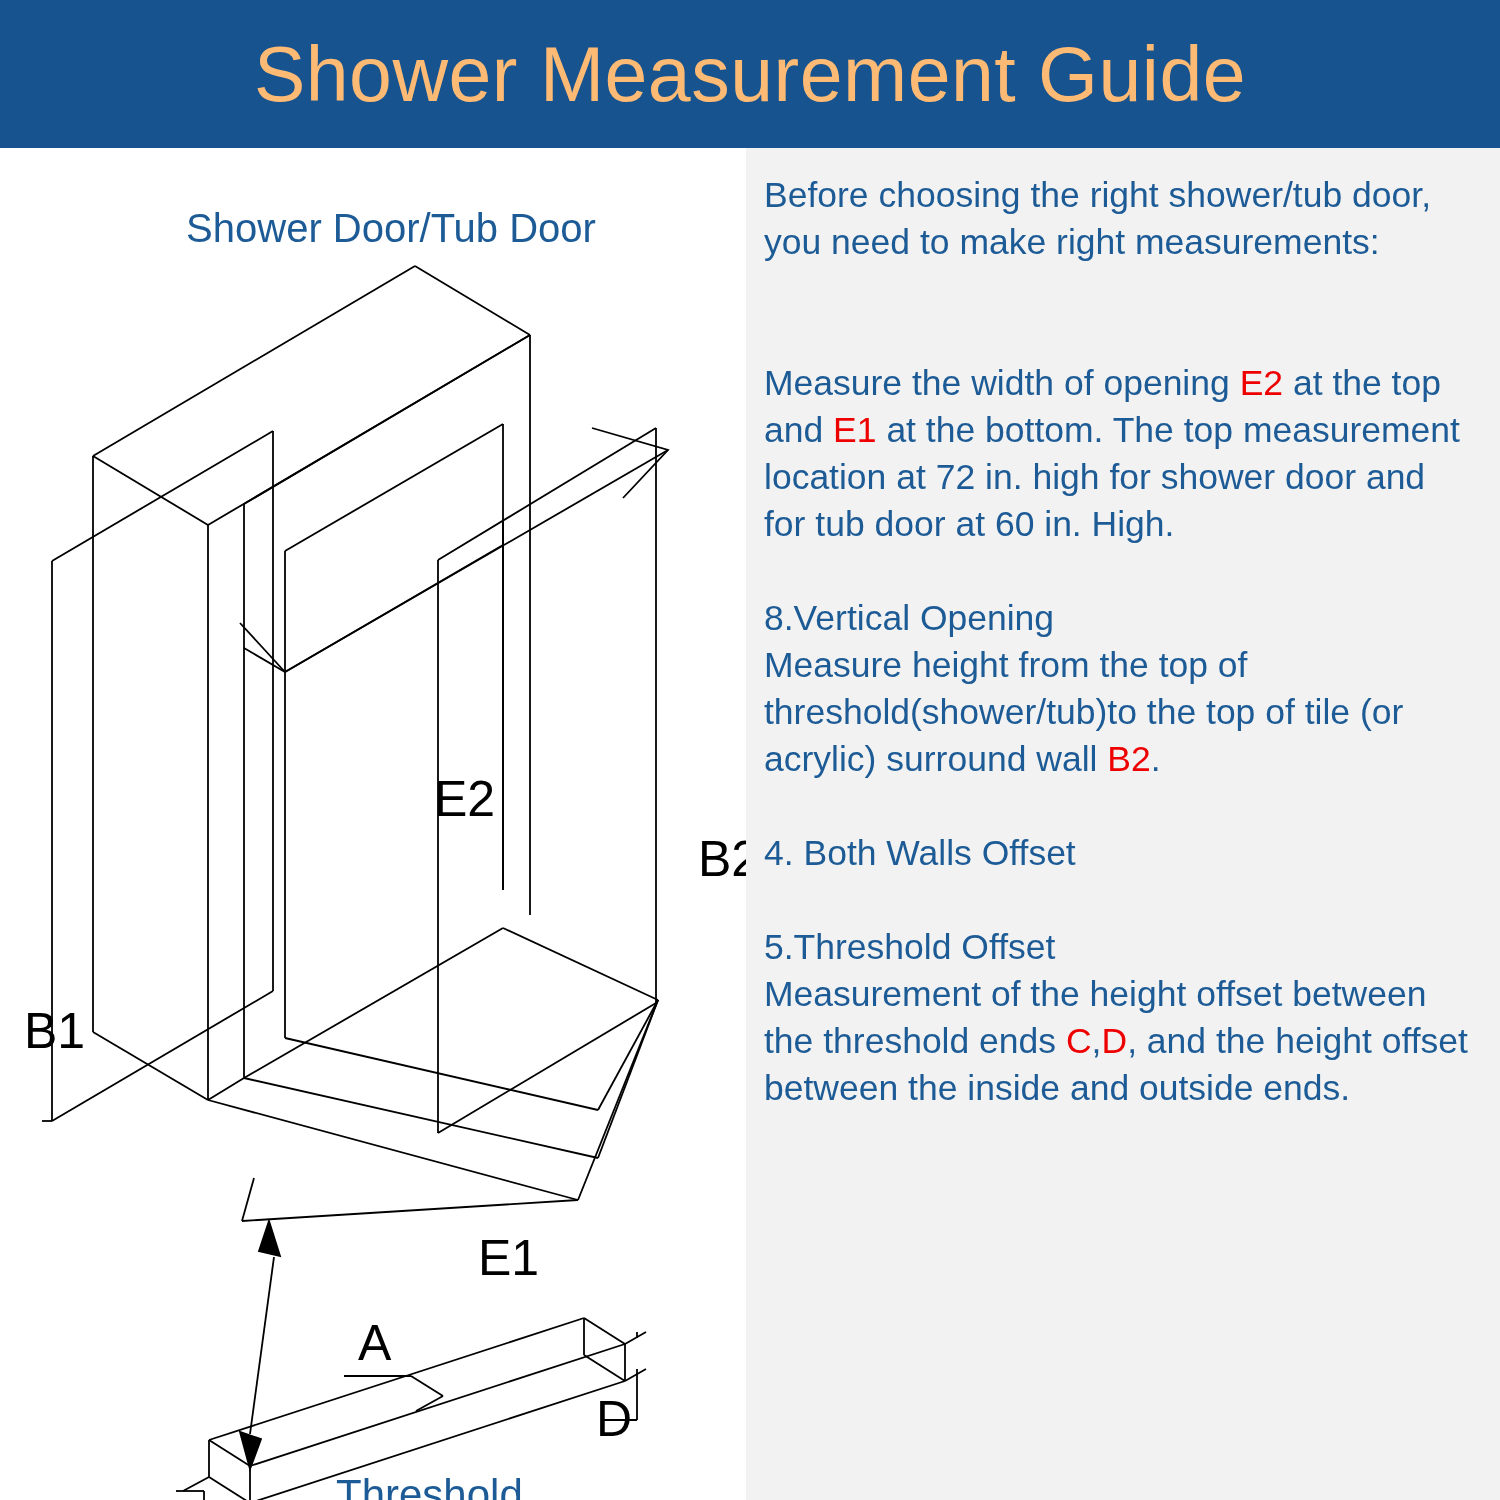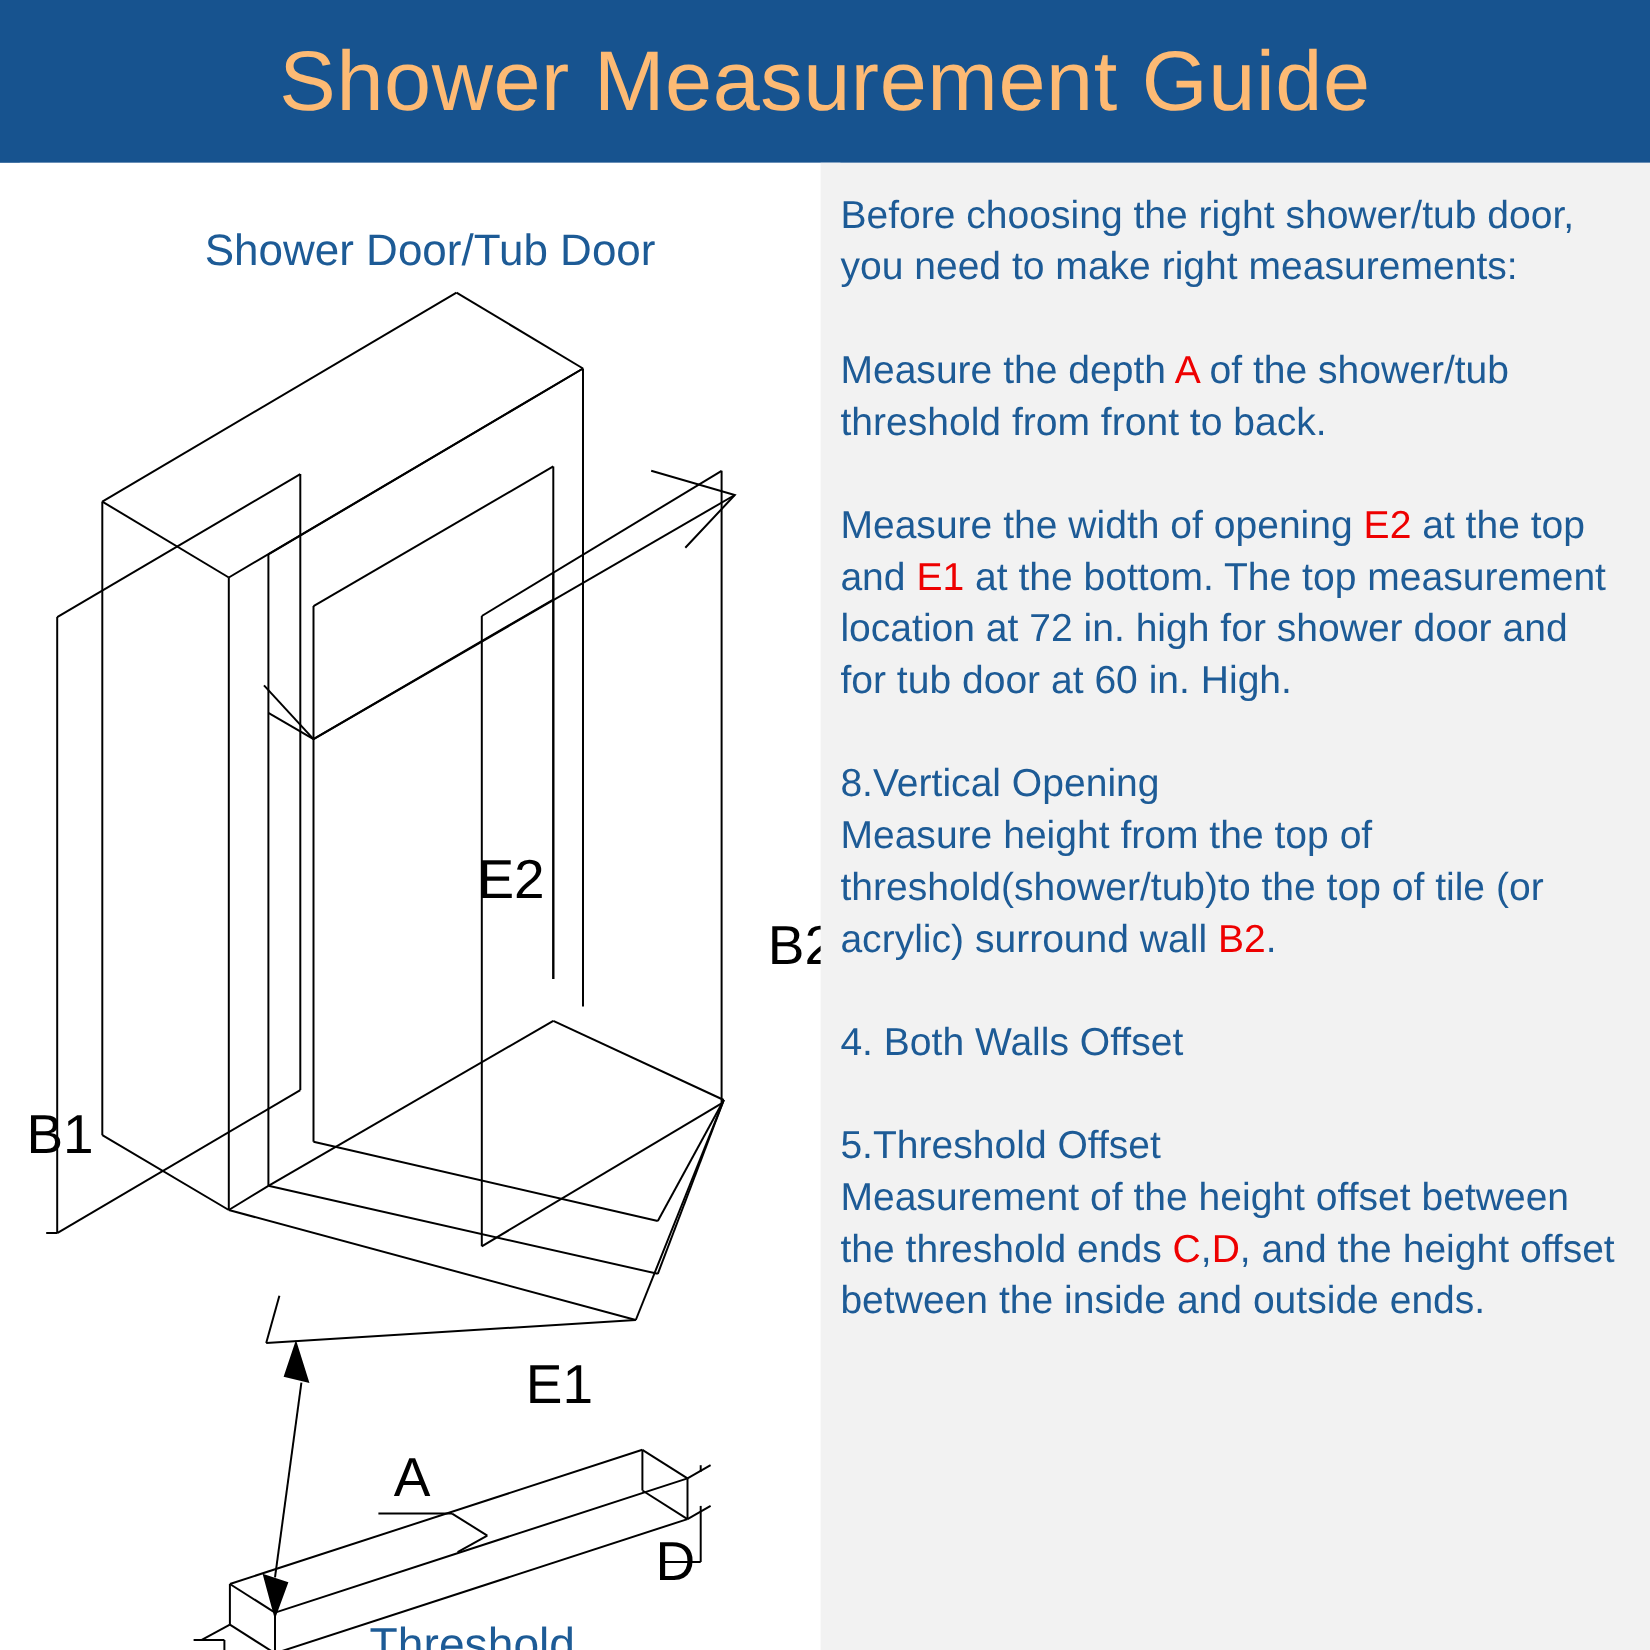--- a/index.html
+++ b/index.html
@@ -206,21 +206,20 @@
       <text x="318" y="1361" font-family="Liberation Sans, sans-serif" font-size="42" fill="#1d5b96">Threshold</text>
     </svg>
   </div>
 
   <div class="right-panel">
     <div class="text-body">
 
       <p class="para">Before choosing the right shower/tub door, you need to make right measurements:</p>
       <div class="gap"></div>
 
-      <p class="para"><span>Measure the depth </span><span class="hl">A</span><span> of the shower/tub threshold from front to back.</span></p>
       <div class="gap"></div>
 
       <p class="para"><span>Measure the width of opening </span><span class="hl">E2</span><span> at the top and </span><span class="hl">E1</span><span> at the bottom. The top measurement location at 72 in. high for shower door and for tub door at 60 in. High.</span></p>
       <div class="gap"></div>
 
       <p class="para">8.Vertical Opening</p>
       <p class="para"><span>Measure height from the top of threshold(shower/tub)to the top of tile (or acrylic) surround wall </span><span class="hl">B2</span><span>.</span></p>
       <div class="gap"></div>
 
       <p class="para">4. Both Walls Offset</p>

